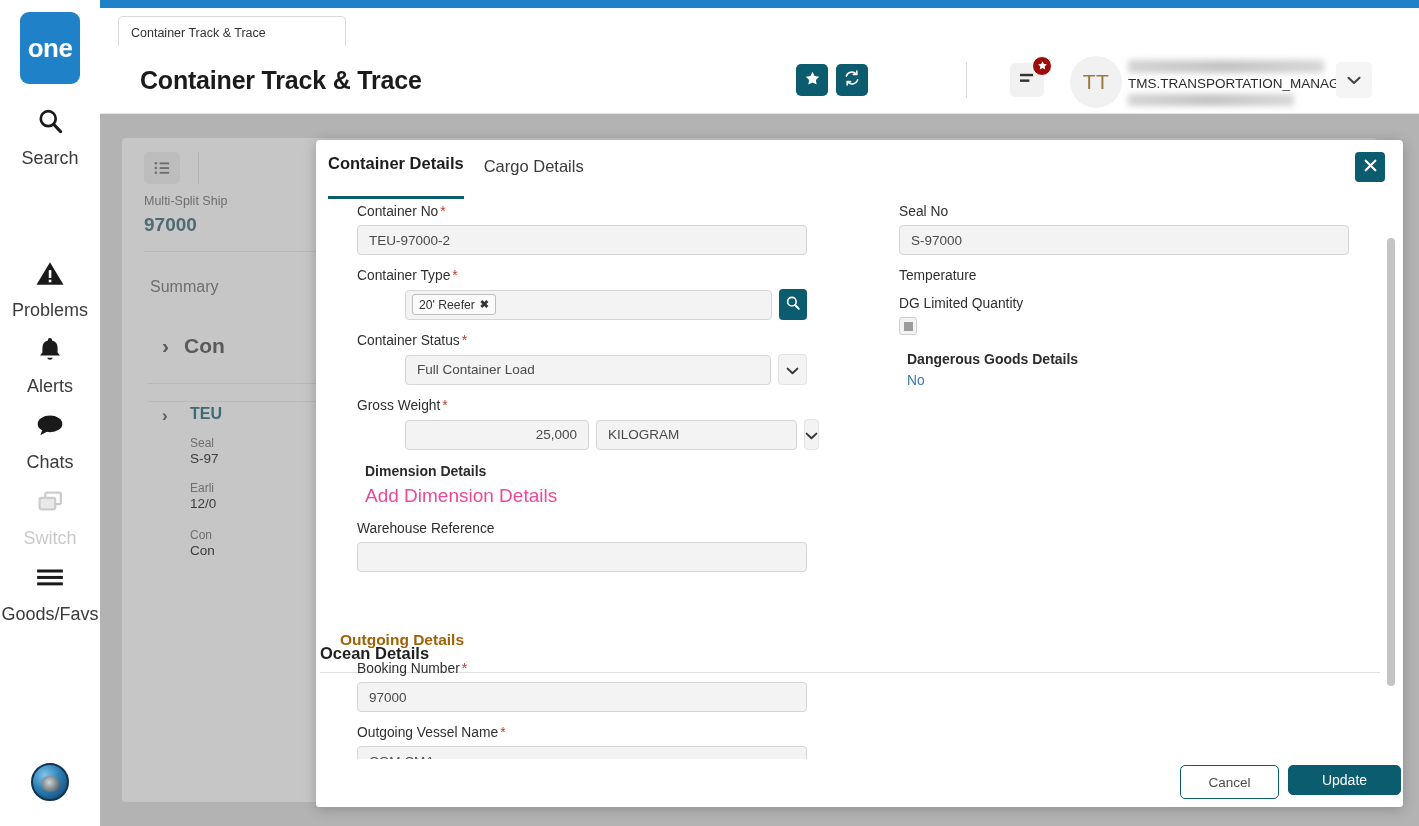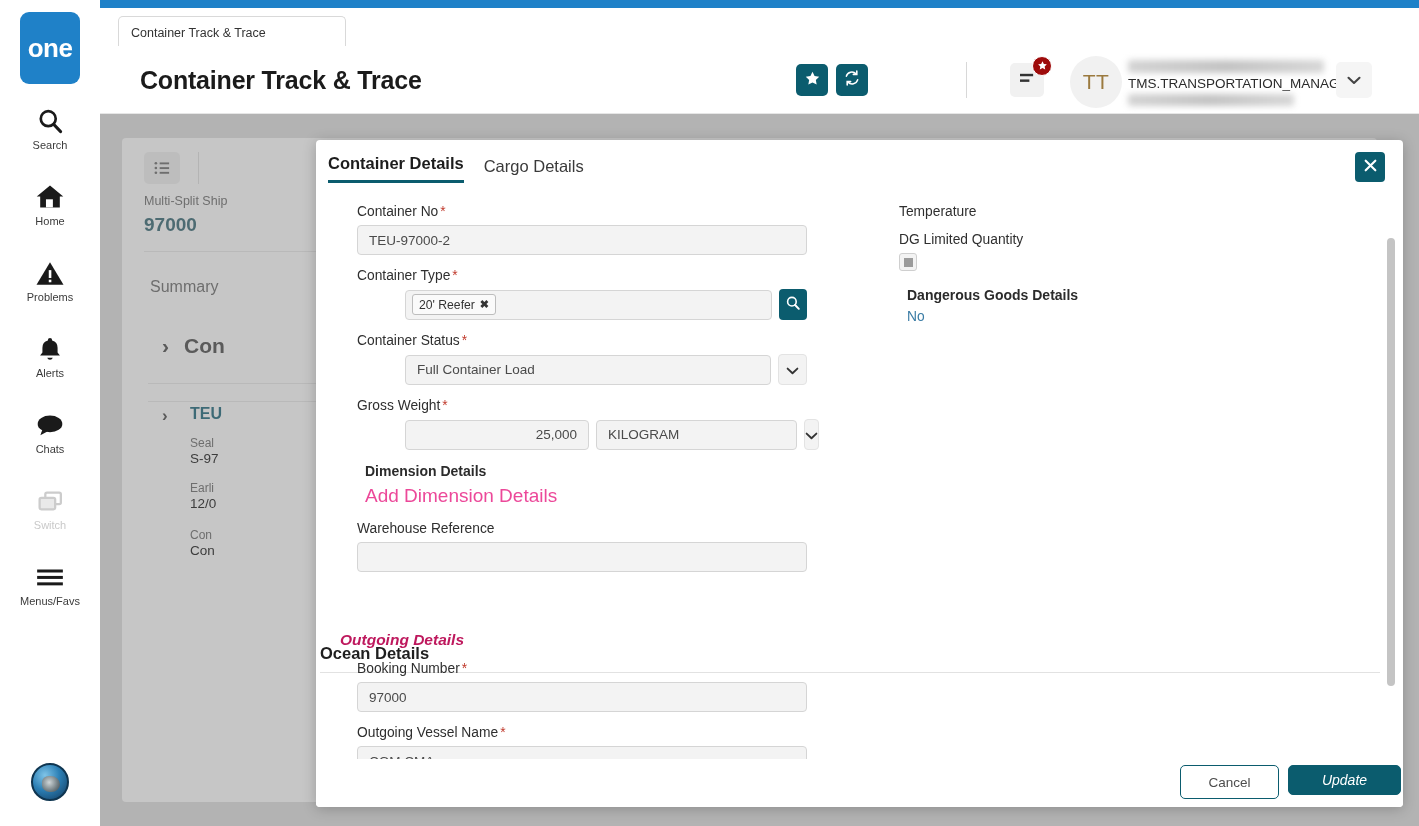--- a/index.html
+++ b/index.html
@@ -21,21 +21,21 @@
     position: absolute; left: 20px; top: 12px; width: 60px; height: 72px;
     background: #1f81c8; border-radius: 9px;
     display: flex; align-items: center; justify-content: center;
   }
   .logo-text { color:#fff; font-size: 26px; font-weight: 700; letter-spacing: -0.5px; }
   .rail-item {
     position: absolute; left: 0; width: 100px; text-align: center;
     cursor: pointer; user-select: none;
   }
   .rail-glyph { height: 34px; display:flex; align-items:center; justify-content:center; }
-  .rail-label { font-size: 11px; color: #3b3b3b; margin-top: 1px; }
+  .rail-label { font-size: 18px; color: #3b3b3b; margin-top: 10px; }
   .rail-item.disabled .rail-label { color: #c9c9c9; }
   .avatar-orb {
     position:absolute; left:31px; top:763px; width:38px; height:38px; border-radius:50%;
     background: radial-gradient(circle at 35% 30%, #7fc4e8 0%, #2b7fb5 45%, #12395c 100%);
     border: 2px solid #0f3550;
   }
   .avatar-orb::after{
     content:""; position:absolute; left:9px; top:11px; width:18px; height:16px;
     background: radial-gradient(circle at 40% 40%, #cfd6d8 0%, #6f7b80 60%, #3a4448 100%);
     border-radius: 40% 55% 50% 45%;
@@ -128,21 +128,21 @@
     position: absolute; left: 216px; top: 140px; width: 1087px; height: 667px;
     background: #ffffff; border-radius: 4px;
     box-shadow: 0 2px 14px rgba(0,0,0,0.22);
     z-index: 60;
   }
   .modal-close {
     position:absolute; right: 18px; top: 12px; width: 30px; height: 30px; border-radius: 4px;
     background: #0b5c6e; display:flex; align-items:center; justify-content:center; cursor:pointer;
   }
   .modal-tabs { position:absolute; left: 12px; top: 14px; display:flex; gap: 20px; align-items:flex-end; }
-  .mtab { font-size: 16.5px; color: #3a3a3a; padding-bottom: 7px; cursor:pointer; white-space:nowrap; }
+  .mtab { font-size: 16.5px; color: #3a3a3a; padding-bottom: 23px; cursor:pointer; white-space:nowrap; }
   .mtab.active { font-weight: 700; color: #1d1d1d; border-bottom: 3px solid #0b5c6e; }
 
   .modal-scroll {
     position:absolute; left: 0; top: 50px; width: 1087px; height: 569px;
     overflow: hidden;
   }
   .scrollthumb {
     position:absolute; right: 8px; top: 48px; width: 8px; height: 448px;
     border-radius: 4px; background: #c4c4c4; cursor: pointer;
   }
@@ -193,39 +193,38 @@
   .dg-check .inner { width: 9px; height: 9px; background: #9b9b9b; }
   .dg-sub { font-size: 14px; font-weight: 700; color: #2b2b2b; margin: 16px 0 6px 8px; }
   .dg-val { font-size: 13.8px; color: #3a7ca5; margin-left: 8px; }
 
   .section-title {
     position:absolute; left: 4px; width: 1060px;
     font-size: 16.5px; font-weight: 700; color: #1f1f1f;
     padding-bottom: 9px; border-bottom: 1px solid #e2e2e2;
   }
   .sub-section-title {
-    position:absolute; left: 24px; font-size: 15.5px; font-weight: 700; color: #be185d; font-style: italic;
+    position:absolute; left: 24px; font-size: 15.5px; font-weight: 700; color: #a16207;
   }
 
   .modal-footer {
     position:absolute; left: 0; bottom: 0; width: 1087px; height: 48px;
     background: #ffffff; border-bottom-left-radius:4px; border-bottom-right-radius:4px;
   }
   .btn-cancel {
     position:absolute; right: 124px; top: 6px; width: 99px; height: 34px; border-radius: 5px;
     background: #ffffff; border: 1px solid #0b5c6e; color: #4d4d4d; font-size: 13.5px;
     display:flex; align-items:center; justify-content:center; cursor:pointer;
     font-family: "Liberation Sans", sans-serif;
   }
   .btn-update {
     position:absolute; right: 2px; top: 6px; width: 113px; height: 30px; border-radius: 5px;
     background: #0b5c6e; border: 1px solid #0b5c6e; color: #ffffff; font-size: 14px;
     display:flex; align-items:center; justify-content:center; cursor:pointer;
     font-family: "Liberation Sans", sans-serif;
-    font-style: italic;
   }
 </style>
 </head>
 <body>
 
 <div id="app">
 
   <div id="leftrail">
     <div class="logo-box">
       <span class="logo-text">one</span>
@@ -234,29 +233,20 @@
     <div class="rail-item" style="top:104px">
       <div class="rail-glyph">
         <svg width="28" height="28" viewBox="0 0 24 24">
             <circle cx="10.5" cy="10" r="6.4" fill="none" stroke="#1a1a1a" stroke-width="2.3"></circle>
             <line x1="15.3" y1="15" x2="21" y2="21" stroke="#1a1a1a" stroke-width="2.8" stroke-linecap="round"></line>
           </svg>
       </div>
       <div class="rail-label">Search</div>
     </div>
 
-    <div class="rail-item" style="top:180px">
-      <div class="rail-glyph">
-        <svg width="30" height="28" viewBox="0 0 26 24">
-            <path d="M13 2 L1.5 11.5 h3 V21 h17 V11.5 h3 Z" fill="#1a1a1a"></path>
-            <rect x="9.5" y="14" width="6" height="7" fill="#ffffff"></rect>
-          </svg>
-      </div>
-      <div class="rail-label">Home</div>
-    </div>
 
     <div class="rail-item" style="top:256px">
       <div class="rail-glyph">
         <svg width="30" height="27" viewBox="0 0 26 24">
             <path d="M13 2 L25 22 H1 Z" fill="#1a1a1a"></path>
             <rect x="11.9" y="9" width="2.3" height="7" fill="#fff"></rect>
             <rect x="11.9" y="17.5" width="2.3" height="2.3" fill="#fff"></rect>
           </svg>
       </div>
       <div class="rail-label">Problems</div>
@@ -293,21 +283,21 @@
     </div>
 
     <div class="rail-item" style="top:560px">
       <div class="rail-glyph">
         <svg width="30" height="22" viewBox="0 0 28 20">
             <rect x="2" y="3" width="24" height="2.8" fill="#1a1a1a"></rect>
             <rect x="2" y="9" width="24" height="2.8" fill="#1a1a1a"></rect>
             <rect x="2" y="15" width="24" height="2.8" fill="#1a1a1a"></rect>
           </svg>
       </div>
-      <div class="rail-label">Menus/Favs</div>
+      <div class="rail-label">Goods/Favs</div>
     </div>
 
     <div class="avatar-orb"></div>
   </div>
 
   <div id="mainwrap">
     <div class="topbluebar"></div>
 
     <div class="tabstrip">
       <div class="browser-tab">
@@ -529,20 +519,24 @@
           <div class="link-blue" style="margin-bottom:14px;">Add Dimension Details</div>
 
           <div class="fgroup">
             <label class="flabel">Warehouse Reference</label>
             <input class="finput" type="text" value="" style="">
           </div>
         </div>
 
         <div class="form-col-right">
 
+          <div class="fgroup">
+            <label class="flabel">Seal No</label>
+            <input class="finput right" type="text" value="S-97000" style="">
+          </div>
 
           <div class="fgroup">
             <label class="flabel">Temperature</label>
           </div>
 
           <div class="fgroup">
             <label class="flabel">DG Limited Quantity</label>
             <div class="dg-check">
               <span class="inner"></span>
             </div>

